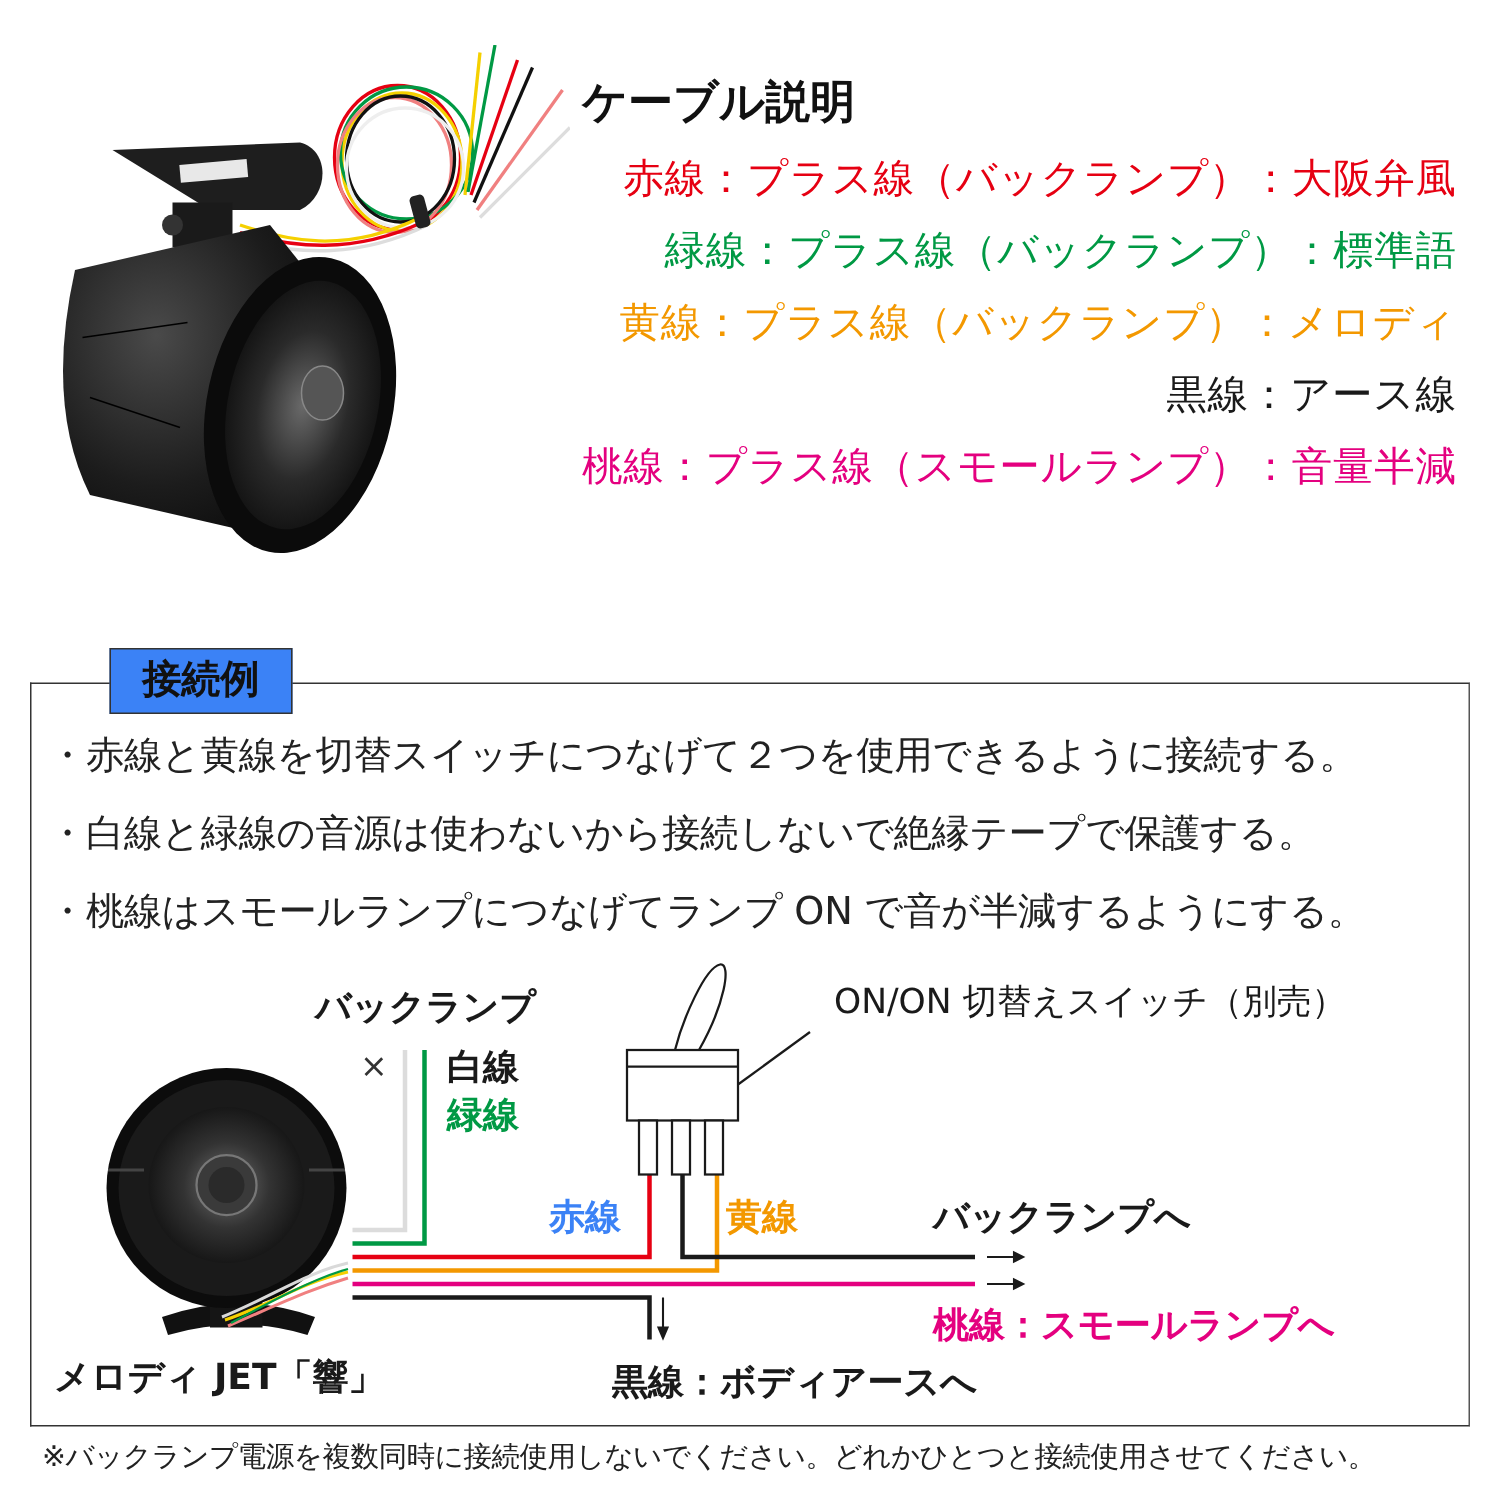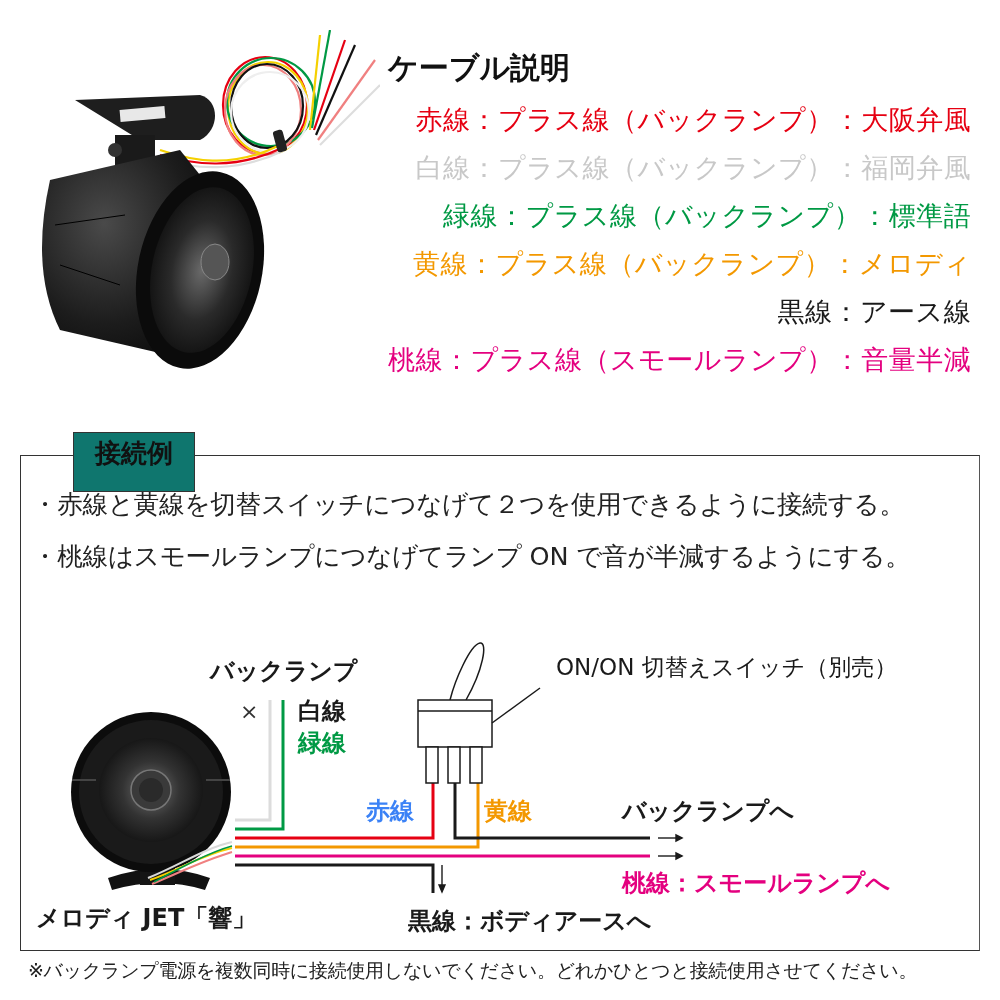--- a/index.html
+++ b/index.html
@@ -10,21 +10,21 @@
   
   .product { left: 20px; top: 30px; width: 360px; height: 340px; }
 
   
   .legend-title { left: 388px; top: 48px; font-size: 30px; font-weight: bold; letter-spacing: 0px; color: #111; }
   .legend-list { left: 388px; top: 100px; margin: 0; padding: 0; list-style: none; text-align: right; }
   .legend-list li { font-size: 27px; height: 48px; line-height: 40px; white-space: nowrap; letter-spacing: 0.5px; }
 
   
   .box { left: 20px; top: 455px; width: 960px; height: 496px; border: 1.5px solid #333; border-right-color:#555; box-sizing: border-box; }
-  .box-label { left: 73px; top: 432px; width: 122px; height: 60px; background: #0f766e; border: 1.5px solid #333;
+  .box-label { left: 73px; top: 432px; width: 122px; height: 44px; background: #3b82f6; border: 1.5px solid #333;
                box-sizing: border-box; font-size: 26px; font-weight: bold; text-align: center; line-height: 40px; color: #111; }
   .bullets { left: 32px; top: 482px; margin: 0; padding: 0; list-style: none; }
   .bullets li { font-size: 25.5px; height: 52px; line-height: 44px; white-space: nowrap; color: #222; letter-spacing: -0.2px; }
 
   .lbl { font-size: 24px; font-weight: bold; white-space: nowrap; }
   .footnote { left: 28px; top: 958px; font-size: 19px; white-space: nowrap; color: #222; letter-spacing: -0.3px; }
 </style>
 </head>
 <body>
 
@@ -71,32 +71,32 @@
   <line x1="40" y1="235" x2="100" y2="255" stroke="#000" stroke-width="1"></line>
 
   <ellipse cx="180" cy="240" rx="62" ry="100" fill="#0b0b0b" transform="rotate(12 180 240)"></ellipse>
   <ellipse cx="182" cy="240" rx="50" ry="84" fill="url(#coneGrad)" transform="rotate(12 182 240)"></ellipse>
   <ellipse cx="195" cy="232" rx="14" ry="18" fill="#555" stroke="#888" stroke-width="1"></ellipse>
 </svg>
 
 <div class="abs legend-title">ケーブル説明</div>
 <ul class="abs legend-list">
   <li style="color:#e60012">赤線：プラス線（バックランプ）：大阪弁風</li>
-  <li style="color:#c8c8c8">白線：プラス線（バックランプ）：福岡弁風</li>
   <li style="color:#009944">緑線：プラス線（バックランプ）：標準語</li>
   <li style="color:#f39800">黄線：プラス線（バックランプ）：メロディ</li>
   <li style="color:#1a1a1a">黒線：アース線</li>
   <li style="color:#e4007f">桃線：プラス線（スモールランプ）：音量半減</li>
 </ul>
 
 <div class="abs box"></div>
 <div class="abs box-label">接続例</div>
 
 <ul class="abs bullets">
   <li>・赤線と黄線を切替スイッチにつなげて２つを使用できるように接続する。</li>
+  <li>・白線と緑線の音源は使わないから接続しないで絶縁テープで保護する。</li>
   <li>・桃線はスモールランプにつなげてランプ ON で音が半減するようにする。</li>
 </ul>
 
 <svg class="abs" style="left:0;top:0;width:1000px;height:1000px;pointer-events:none" viewBox="0 0 1000 1000">
 
   <g>
     <path d="M108 878 Q160 860 210 878 L205 890 Q160 876 112 890 Z" fill="#111"></path>
     <rect x="140" y="855" width="35" height="30" fill="#151515"></rect>
     <circle cx="151" cy="792" r="80" fill="#0c0c0c"></circle>
     <circle cx="151" cy="792" r="72" fill="#1a1a1a"></circle>

